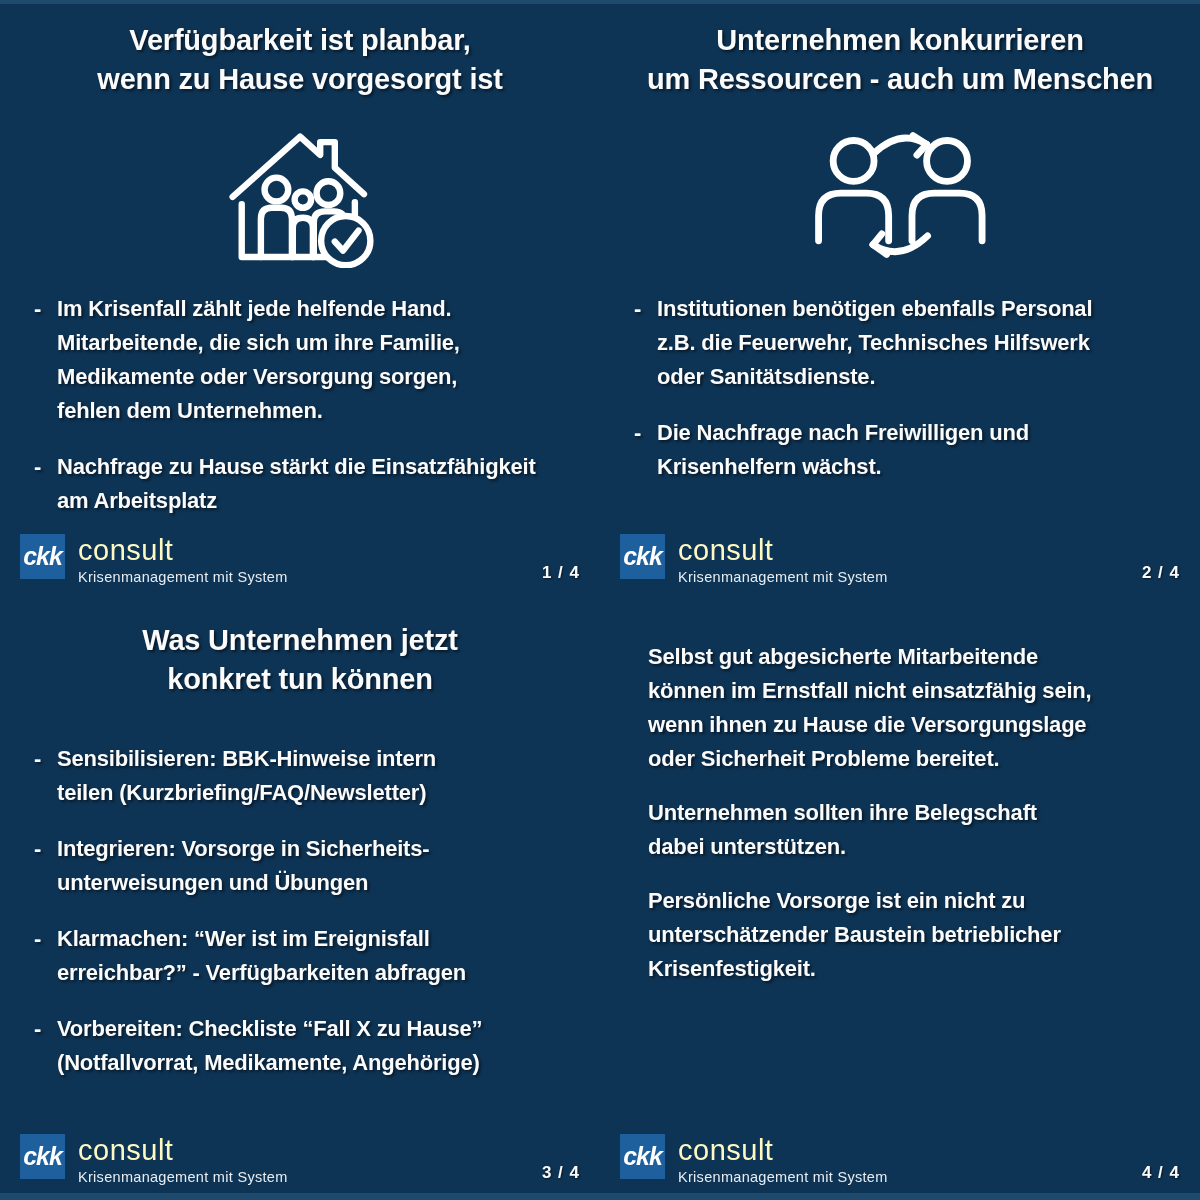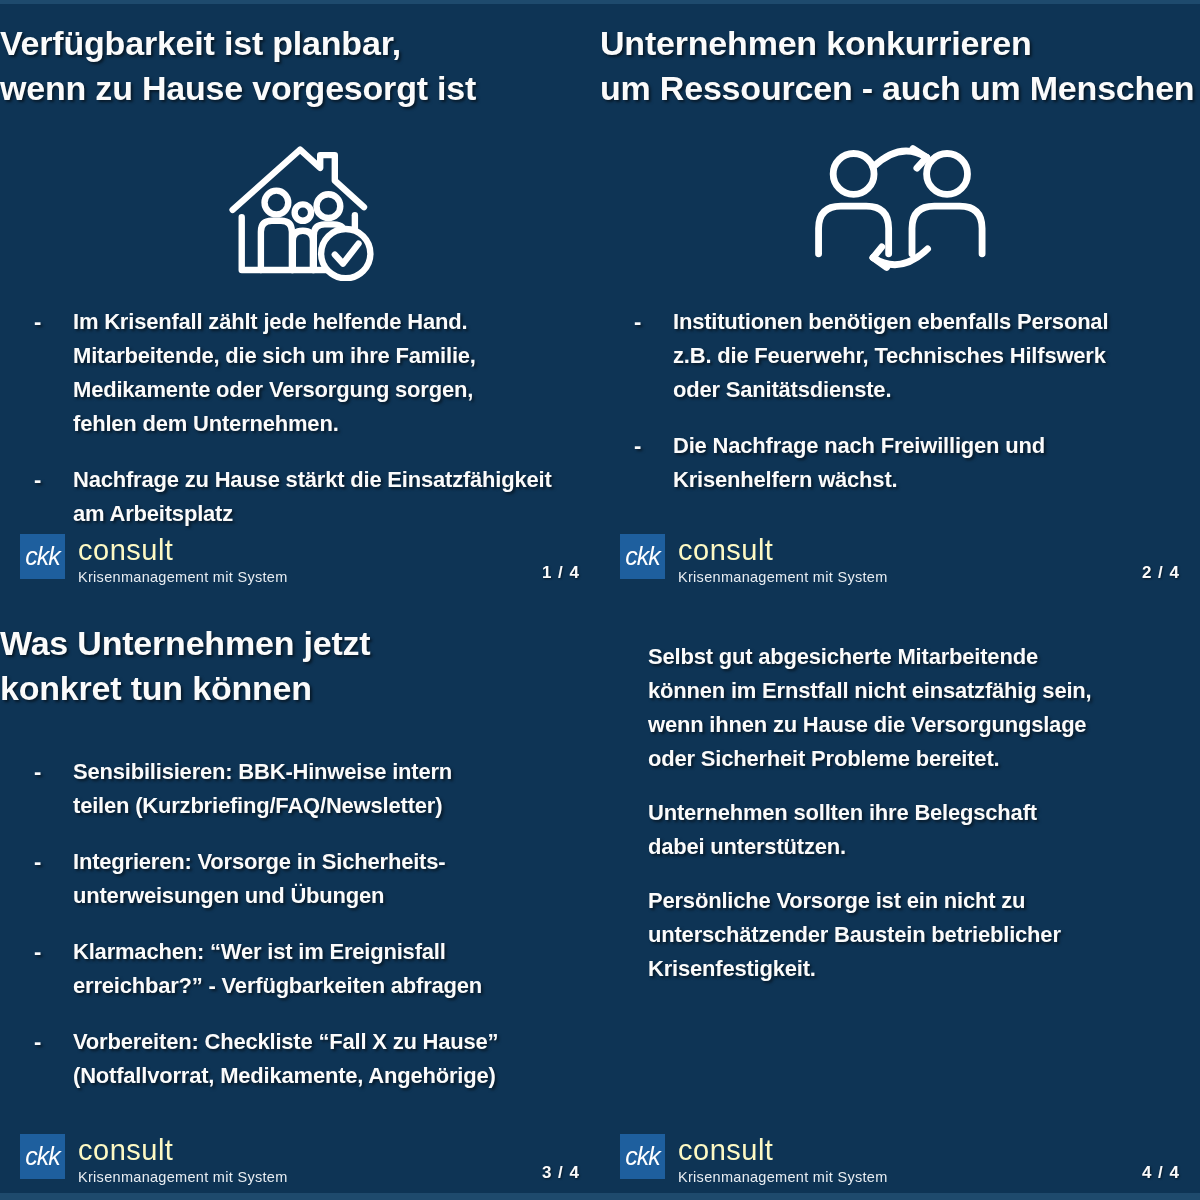--- a/index.html
+++ b/index.html
@@ -14,21 +14,22 @@
     color:#fbfbfb;
     overflow:hidden;
   }
   .edge{position:absolute;left:0;width:1200px;background:#1e4a6d;z-index:5;}
   .edge.top{top:0;height:4px;}
   .edge.bottom{bottom:0;height:7px;}
   .slide{position:relative;width:600px;height:600px;overflow:hidden;}
   .slide-title{
     margin:0;
     padding-top:21px;
-    font-size:34px;
+    text-align:center;
+    font-size:29px;
     font-weight:700;
     line-height:1.33;
     letter-spacing:-0.2px;
     white-space:pre-line;
     text-shadow:2px 2px 3px rgba(0,0,0,.55);
   }
   .slide-title.left{
     text-align:left;
     padding-left:48px;
     font-size:28px;
@@ -42,40 +43,40 @@
   .bullet{
     display:flex;
     margin:0 14px 22px 34px;
     font-size:22px;
     font-weight:700;
     line-height:34px;
     letter-spacing:-0.2px;
     text-shadow:2px 2px 3px rgba(0,0,0,.55);
   }
   .bullet .marker{flex:0 0 auto;width:23px;}
-  .bullet .text{white-space:pre-line;margin-left:16px;}
+  .bullet .text{white-space:pre-line;}
   .paragraphs{margin-top:40px;}
   .para{
     margin:0 20px 20px 48px;
     font-size:22px;
     font-weight:700;
     line-height:34px;
     letter-spacing:-0.2px;
     white-space:pre-line;
     text-shadow:2px 2px 3px rgba(0,0,0,.55);
   }
   .logo-row{
     position:absolute;left:20px;bottom:16px;
     display:flex;align-items:flex-start;
   }
   .brand-mark{
     width:45px;height:45px;
     background:#1e5f9e;
     display:flex;align-items:center;justify-content:center;
-    font-style:italic;font-weight:400;font-size:25px;color:#ffffff;
+    font-style:italic;font-weight:700;font-size:25px;color:#ffffff;
     letter-spacing:-1px;
     flex:0 0 auto;
   }
   .brand-text{margin-left:13px;line-height:1;}
   .brand-product{font-size:29px;font-weight:400;letter-spacing:.5px;margin-top:2px;color:#fef9c3;}
   .brand-tagline{font-size:14.5px;font-weight:400;letter-spacing:.3px;margin-top:5px;color:#e8edf2;}
   .page-indicator{
     position:absolute;right:20px;bottom:17px;
     font-size:17px;font-weight:700;letter-spacing:1px;
     text-shadow:1px 1px 2px rgba(0,0,0,.55);

